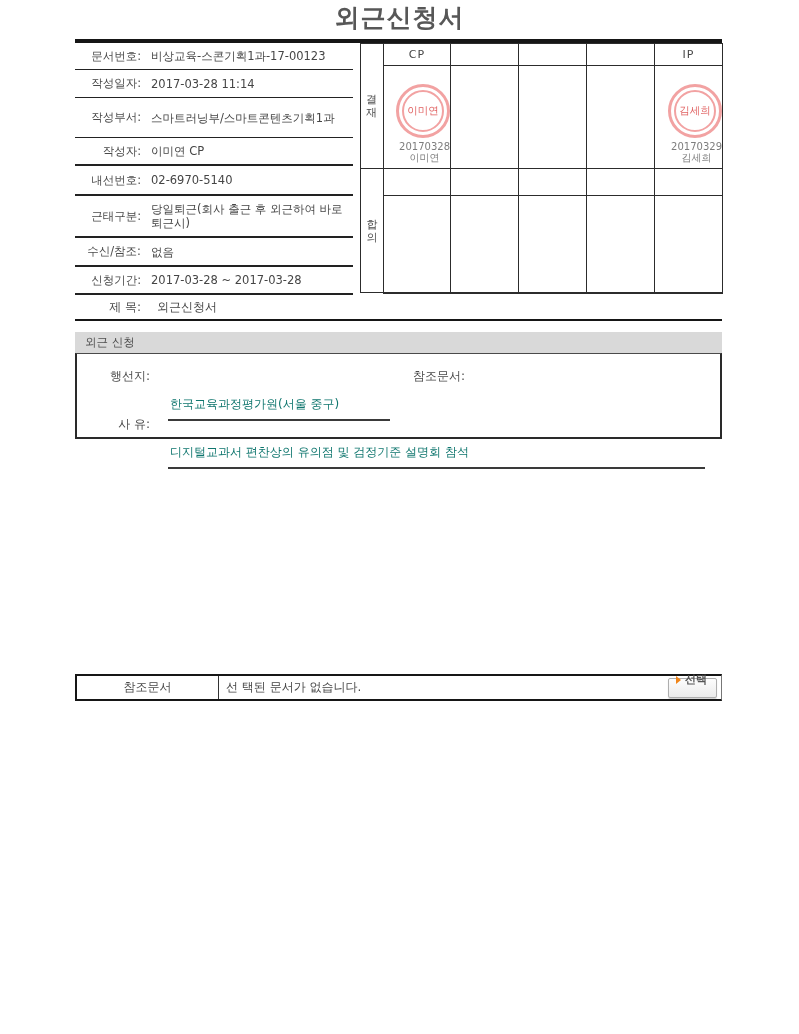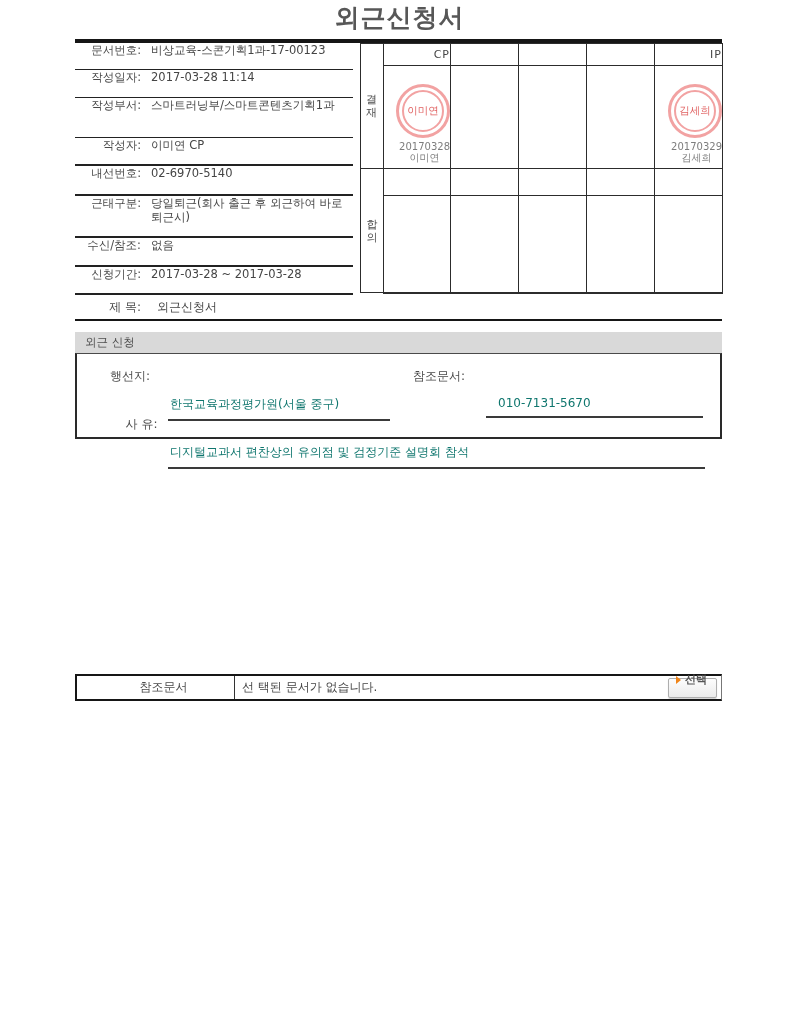--- a/index.html
+++ b/index.html
@@ -7,32 +7,32 @@
   body { font-family:"DejaVu Sans","Liberation Sans",sans-serif; color:#4a4a4a; }
   .page { position:relative; width:799px; height:1034px; background:#fff; overflow:hidden; }
 
   
   .doc-title { position:absolute; top:1px; left:0; width:100%; text-align:center;
     font-size:25px; font-weight:bold; color:#575757; letter-spacing:1px; }
   .top-rule { position:absolute; left:75px; top:39px; width:647px; height:4px; background:#161616; }
 
   
   .info-table { position:absolute; left:75px; top:43px; width:278px; }
-  .info-row { display:flex; border-bottom:1px solid #222; }
+  .info-row { display:flex; align-items:center; border-bottom:1px solid #222; }
   .info-row.b2 { border-bottom-width:2px; }
   .info-label { width:66px; text-align:right; font-size:11.5px; color:#4a4a4a; flex:none; }
   .info-value { padding-left:10px; font-size:11.5px; color:#454545; line-height:14px; }
 
   
   .approval { position:absolute; left:360px; top:43px; border-collapse:collapse; table-layout:fixed; }
   .approval td { border:1px solid #2c2c2c; font-size:11px; color:#454545; text-align:center; vertical-align:middle; }
   .approval tr:last-child td { border-bottom-width:2px; }
   .vlabel { width:23px; }
   .vlabel .vtxt { width:12px; margin:0 auto; word-break:break-all; line-height:13px; font-size:11px; color:#4a4a4a; }
-  .hrow td { height:22px; letter-spacing:1px;text-align:right; }
+  .hrow td { height:22px; letter-spacing:1px; }
   .hrow2 td { height:27px; }
   .srow td { height:103px; vertical-align:top; }
   .brow td { height:97px; }
   .stampwrap { display:flex; flex-direction:column; align-items:flex-end; padding-top:18px; }
   .stamp { width:54px; height:54px; border-radius:50%; border:3px solid #f2a2a2;
     display:flex; align-items:center; justify-content:center; }
   .stamp-inner { width:42px; height:42px; border-radius:50%; border:2px solid #f2a2a2;
     display:flex; align-items:center; justify-content:center; }
   .stamp-name { font-size:10.5px; color:#e06262; letter-spacing:0px; white-space:nowrap; }
   .stamp-date { margin-top:3px; font-size:10px; color:#7d7d7d; line-height:11px; text-align:center; }
@@ -51,30 +51,30 @@
   
   .request-box { position:absolute; left:75px; top:353px; width:647px; height:86px;
     border:2px solid #2a2a2a; border-top:1px solid #4a4a4a; }
   .f-label { position:absolute; font-size:12px; color:#4a4a4a; }
   .f-value { position:absolute; font-size:12px; color:#0f766e; border-bottom:2px solid #3a3a3a;
     padding:2px 0 6px 2px; white-space:nowrap; overflow:hidden;margin-top:32px; }
   .l1 { left:0; top:14px; width:73px; text-align:right; }
   .v1 { left:91px; top:8px; width:222px; }
   .l2 { left:336px; top:14px; width:72px; }
   .v2 { left:409px; top:8px; width:217px; padding-left:12px; }
-  .l3 { left:0; top:62px; width:73px; text-align:center;margin-left:28px; }
+  .l3 { left:0; top:62px; width:73px; text-align:right; }
   .v3 { left:91px; top:56px; width:537px; }
 
   
   .ref-box { position:absolute; left:75px; top:674px; width:647px; height:27px;
     border-top:2px solid #161616; border-bottom:2px solid #161616;
     border-left:2px solid #161616; border-right:1px solid #777;
     display:flex; align-items:stretch; background:#fff; }
   .ref-label { width:142px; border-right:1px solid #333; display:flex; align-items:center;
-    justify-content:center; font-size:12px; color:#4a4a4a; flex:none;margin-left:16px; }
+    justify-content:center; font-size:12px; color:#4a4a4a; flex:none; }
   .ref-msg { flex:1; display:flex; align-items:center; padding-left:7px; font-size:12px; color:#454545; }
   .ref-btnwrap { display:flex; align-items:center; padding-right:4px; }
   .select-btn { display:inline-flex; align-items:center; gap:4px; height:20px; padding:0 9px 16px 7px;
     border:1px solid #aeaeae; border-radius:2px; background:linear-gradient(#fdfdfd,#ebebeb);
     box-shadow:0 1px 1px rgba(0,0,0,.18); cursor:pointer; }
   .tri { width:0; height:0; border-left:5px solid #f08519;
     border-top:4px solid transparent; border-bottom:4px solid transparent; }
   .select-btn .lbl { font-size:11px; font-weight:bold; color:#555; }
 </style>
 </head>
@@ -195,21 +195,20 @@
     <span class="subject-label">제 목:</span>
     <span class="subject-value">외근신청서</span>
   </div>
 
   <div class="section-bar">외근 신청</div>
 
   <div class="request-box">
     <span class="f-label l1">행선지:</span>
     <span class="f-value v1">한국교육과정평가원(서울 중구)</span>
     <span class="f-label l2">참조문서:</span>
-    <span class="f-value v2">010-7131-5670</span>
     <span class="f-label l3">사 유:</span>
     <span class="f-value v3">디지털교과서 편찬상의 유의점 및 검정기준 설명회 참석</span>
   </div>
 
   <div class="ref-box">
     <div class="ref-label">참조문서</div>
     <div class="ref-msg">선 택된 문서가 없습니다.</div>
     <div class="ref-btnwrap">
       <button class="select-btn">
         <span class="tri"></span>

